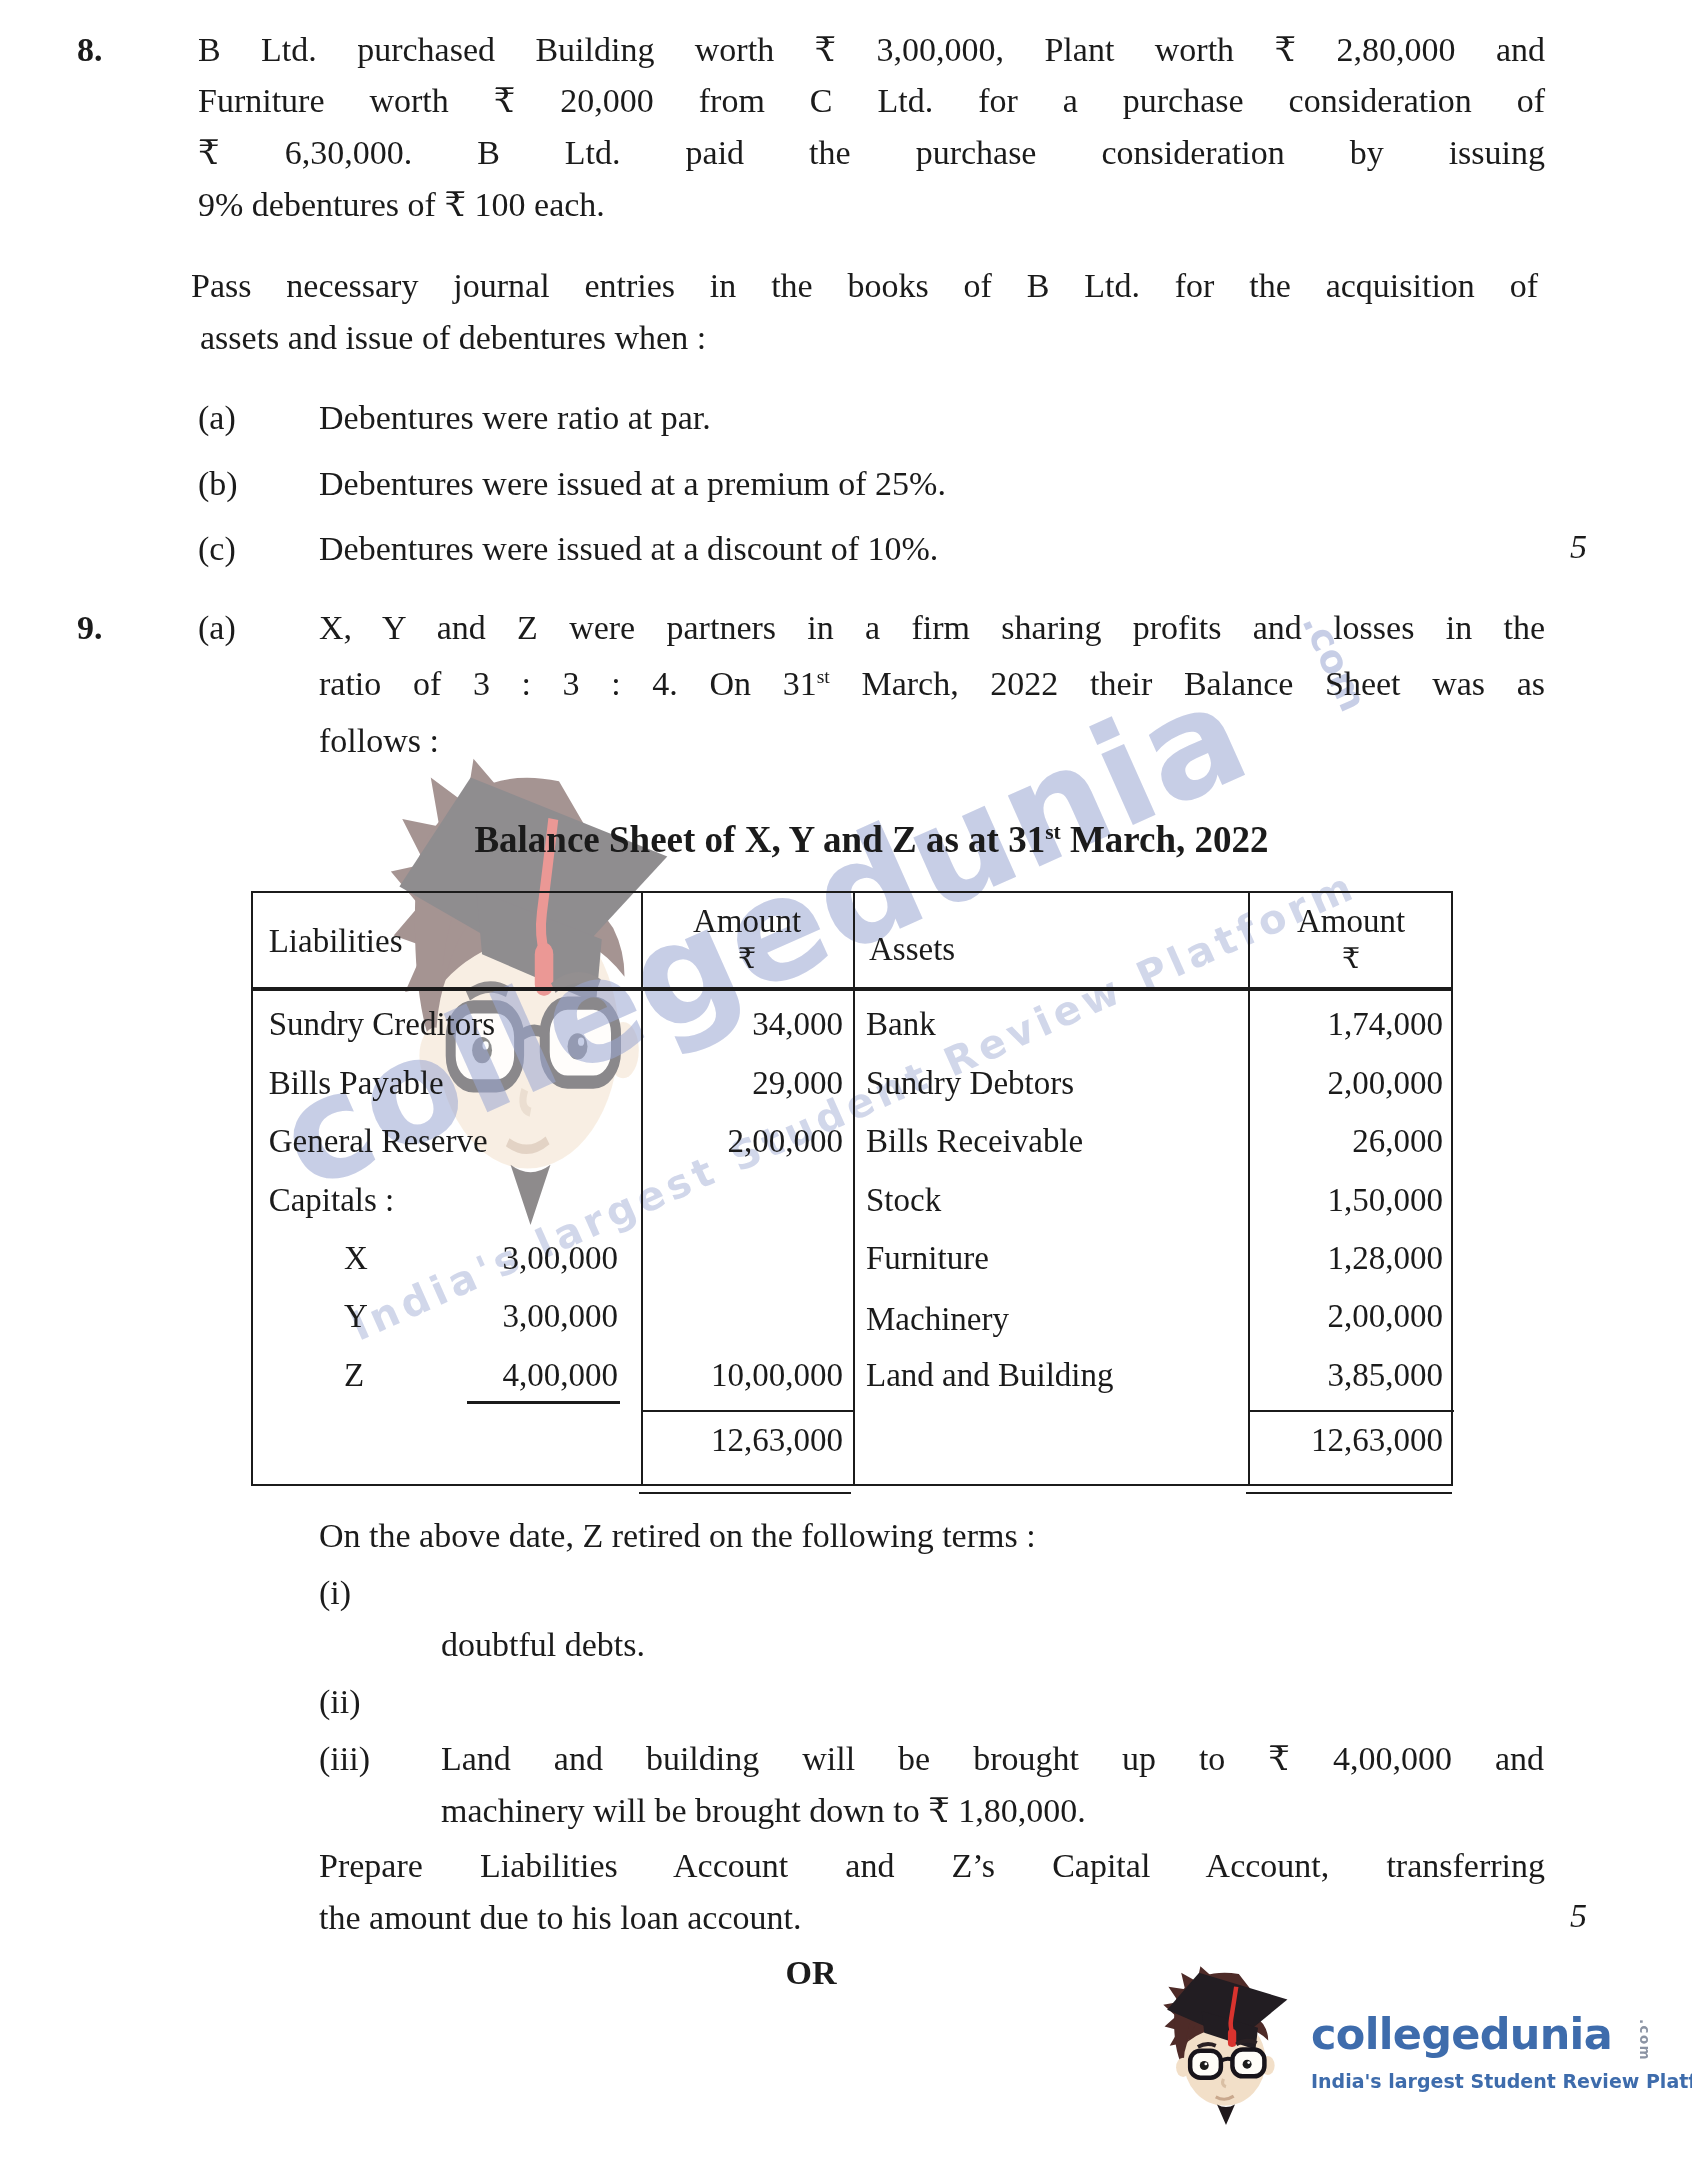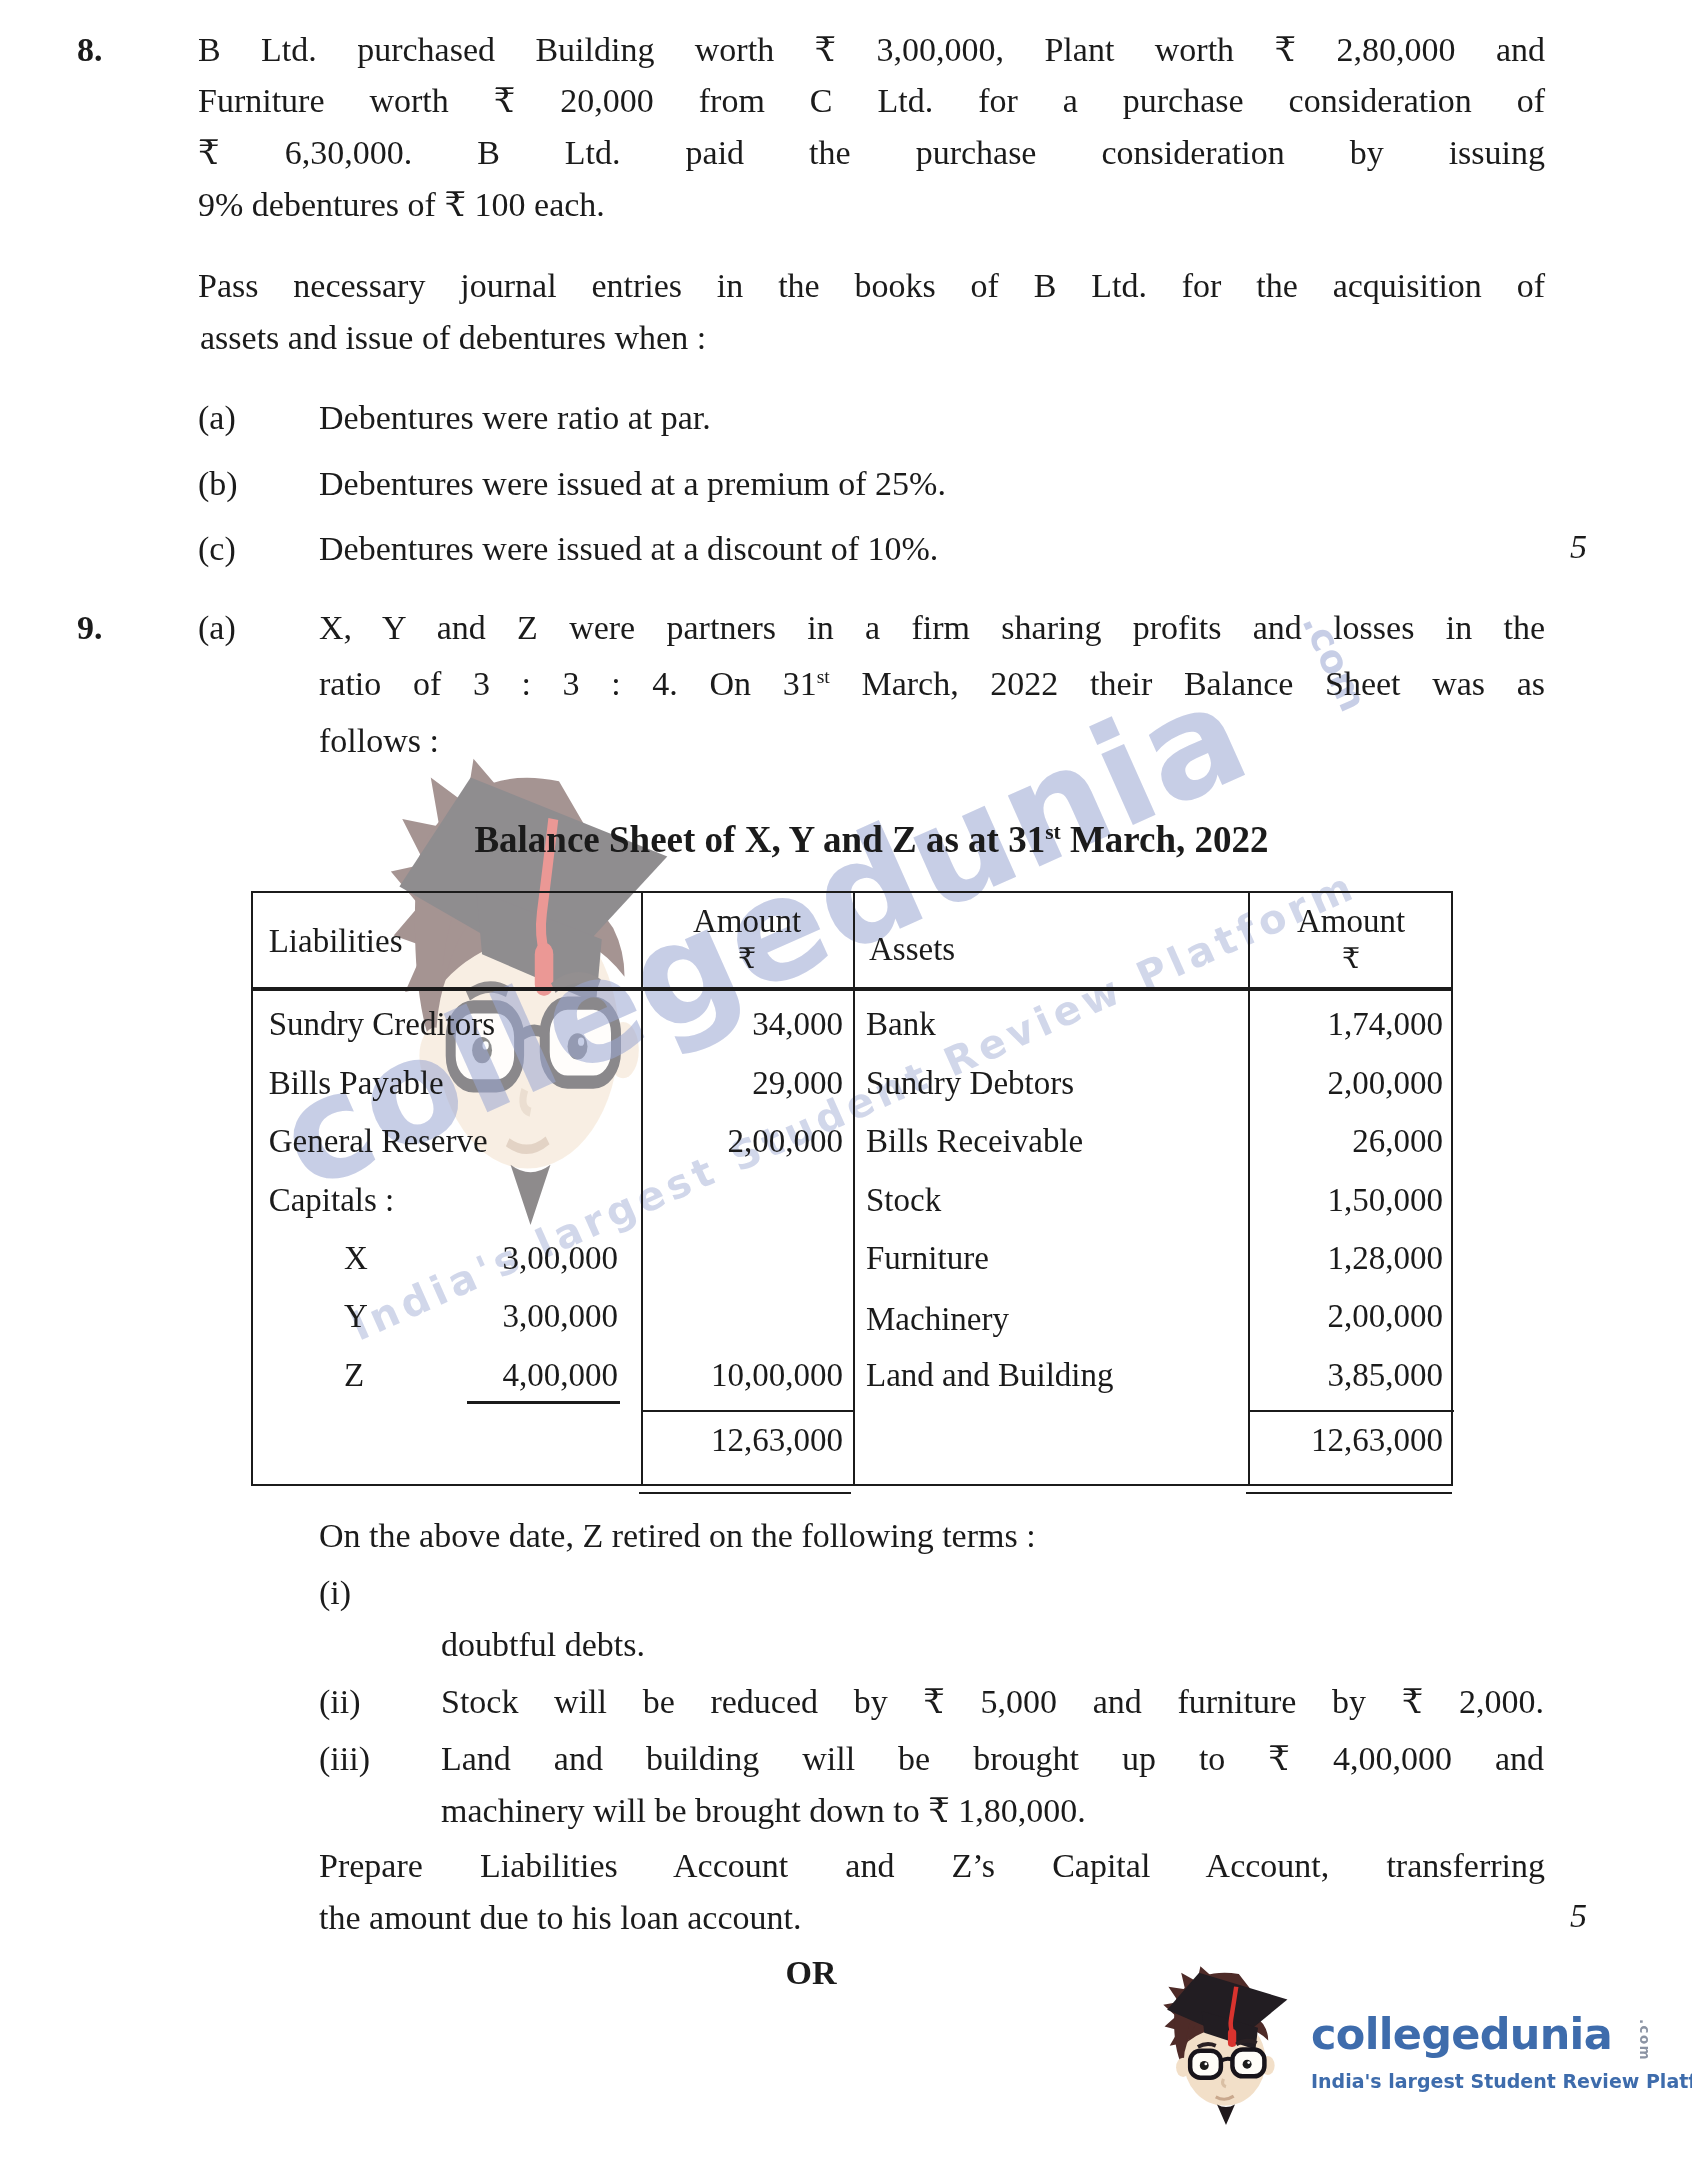--- a/index.html
+++ b/index.html
@@ -73,21 +73,21 @@
     <div class="wm-com">.com</div>
     <div class="wm-tag">India's largest Student Review Platform</div>
   </div>
 
   <div class="tline bold" style="left:77px;top:28.5px">8.</div>
   <div class="tline just" style="left:198px;top:28.5px;width:1347px">B Ltd. purchased Building worth ₹ 3,00,000, Plant worth ₹ 2,80,000 and</div>
   <div class="tline just" style="left:198px;top:80px;width:1347px">Furniture worth ₹ 20,000 from C Ltd. for a purchase consideration of</div>
   <div class="tline just" style="left:198px;top:132px;width:1347px">₹ 6,30,000. B Ltd. paid the purchase consideration by issuing</div>
   <div class="tline" style="left:198px;top:184px">9% debentures of ₹ 100 each.</div>
 
-  <div class="tline just" style="left:198px;top:265px;width:1347px">Pass necessary journal entries in the books of B Ltd. for the acquisition of</div>
+  <div class="tline just" style="left:191px;top:265px;width:1347px">Pass necessary journal entries in the books of B Ltd. for the acquisition of</div>
   <div class="tline" style="left:200px;top:317px">assets and issue of debentures when :</div>
 
   <div class="tline" style="left:198px;top:397px">(a)</div>
   <div class="tline" style="left:319px;top:397px">Debentures were ratio at par.</div>
   <div class="tline" style="left:198px;top:463px">(b)</div>
   <div class="tline" style="left:319px;top:463px">Debentures were issued at a premium of 25%.</div>
   <div class="tline" style="left:198px;top:528px">(c)</div>
   <div class="tline" style="left:319px;top:528px">Debentures were issued at a discount of 10%.</div>
   <div class="marks" style="left:1570px;top:528px">5</div>
 
@@ -152,21 +152,20 @@
 
   <div class="abs" style="left:639px;top:1492px;width:212px;height:2.1px;background:#1b1b1b"></div>
   <div class="abs" style="left:1246px;top:1492px;width:206px;height:2.1px;background:#1b1b1b"></div>
 
   <div class="tline" style="left:319px;top:1515px">On the above date, Z retired on the following terms :</div>
 
   <div class="tline" style="left:319px;top:1572px">(i)</div>
   <div class="tline" style="left:441px;top:1624px">doubtful debts.</div>
 
   <div class="tline" style="left:319px;top:1681px">(ii)</div>
-  <div class="tline just" style="left:441px;top:1681px;width:1103px">Stock will be reduced by ₹ 5,000 and furniture by ₹ 2,000.</div>
 
   <div class="tline" style="left:319px;top:1738px">(iii)</div>
   <div class="tline just" style="left:441px;top:1738px;width:1103px">Land and building will be brought up to ₹ 4,00,000 and</div>
   <div class="tline" style="left:441px;top:1790px">machinery will be brought down to ₹ 1,80,000.</div>
 
   <div class="tline just" style="left:319px;top:1845px;width:1226px">Prepare Liabilities Account and Z’s Capital Account, transferring</div>
   <div class="tline" style="left:319px;top:1897px">the amount due to his loan account.</div>
   <div class="marks" style="left:1570px;top:1897px">5</div>
 
   <div class="tline bold" style="left:198px;top:1952px;width:1226px;text-align:center">OR</div>

